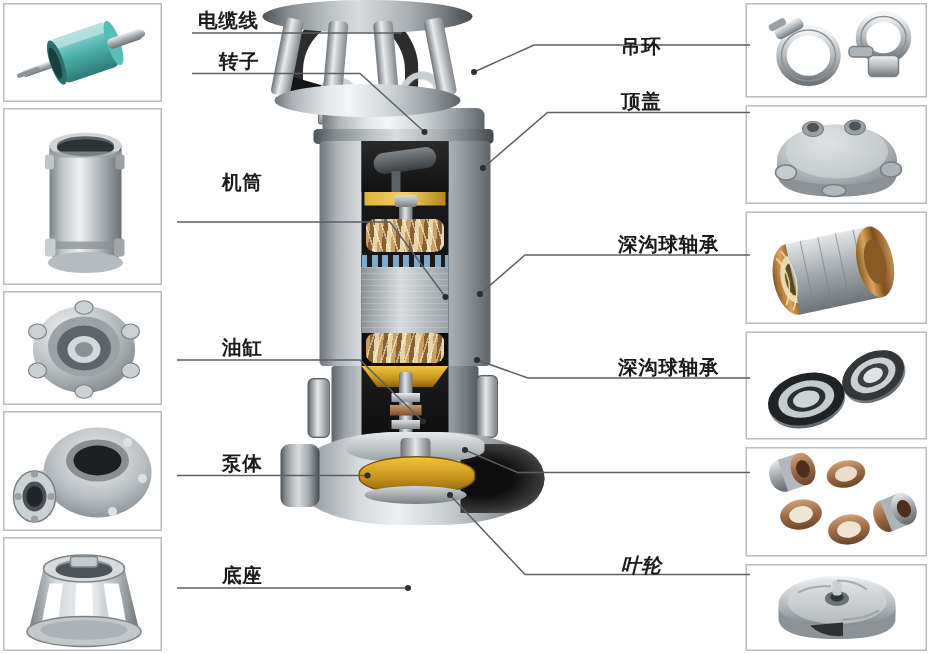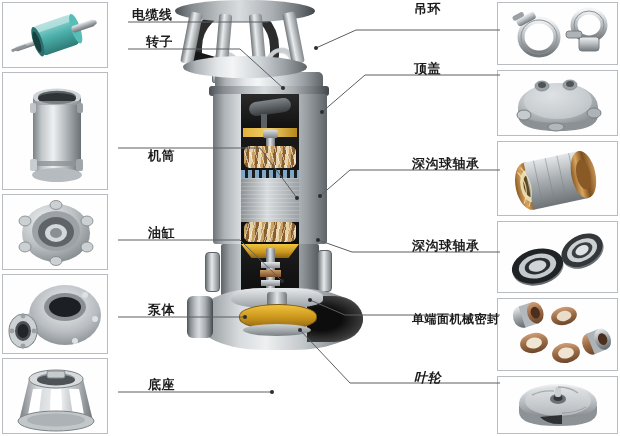--- a/index.html
+++ b/index.html
@@ -528,25 +528,24 @@
       <circle cx="322" cy="112" r="2"></circle>
         <circle cx="320" cy="196" r="2"></circle>
       <circle cx="318" cy="240" r="2"></circle>
         <circle cx="310" cy="300" r="2"></circle>
       <circle cx="300" cy="330" r="2"></circle>
     </g>
   </svg>
 
   <div class="callout" style="left:132px;top:8px;">电缆线</div>
   <div class="callout" style="left:146px;top:35px;">转子</div>
-  <div class="callout" style="left:148px;top:149px;">机筒</div>
+  <div class="callout" style="left:148px;top:116px;">机筒</div>
   <div class="callout" style="left:148px;top:226px;">油缸</div>
   <div class="callout" style="left:148px;top:303px;">泵体</div>
   <div class="callout" style="left:148px;top:378px;">底座</div>
 
-  <div class="callout" style="left:414px;top:2px;">吊环</div>
+  <div class="callout" style="left:414px;top:25px;">吊环</div>
   <div class="callout" style="left:414px;top:62px;">顶盖</div>
   <div class="callout" style="left:412px;top:157px;">深沟球轴承</div>
   <div class="callout" style="left:412px;top:239px;">深沟球轴承</div>
-  <div class="callout two" style="left:412px;top:313px;">单端面机械密封</div>
   <div class="callout" style="left:414px;top:371px;font-style:italic;">叶轮</div>
 
 </div>
 
 </body></html>

